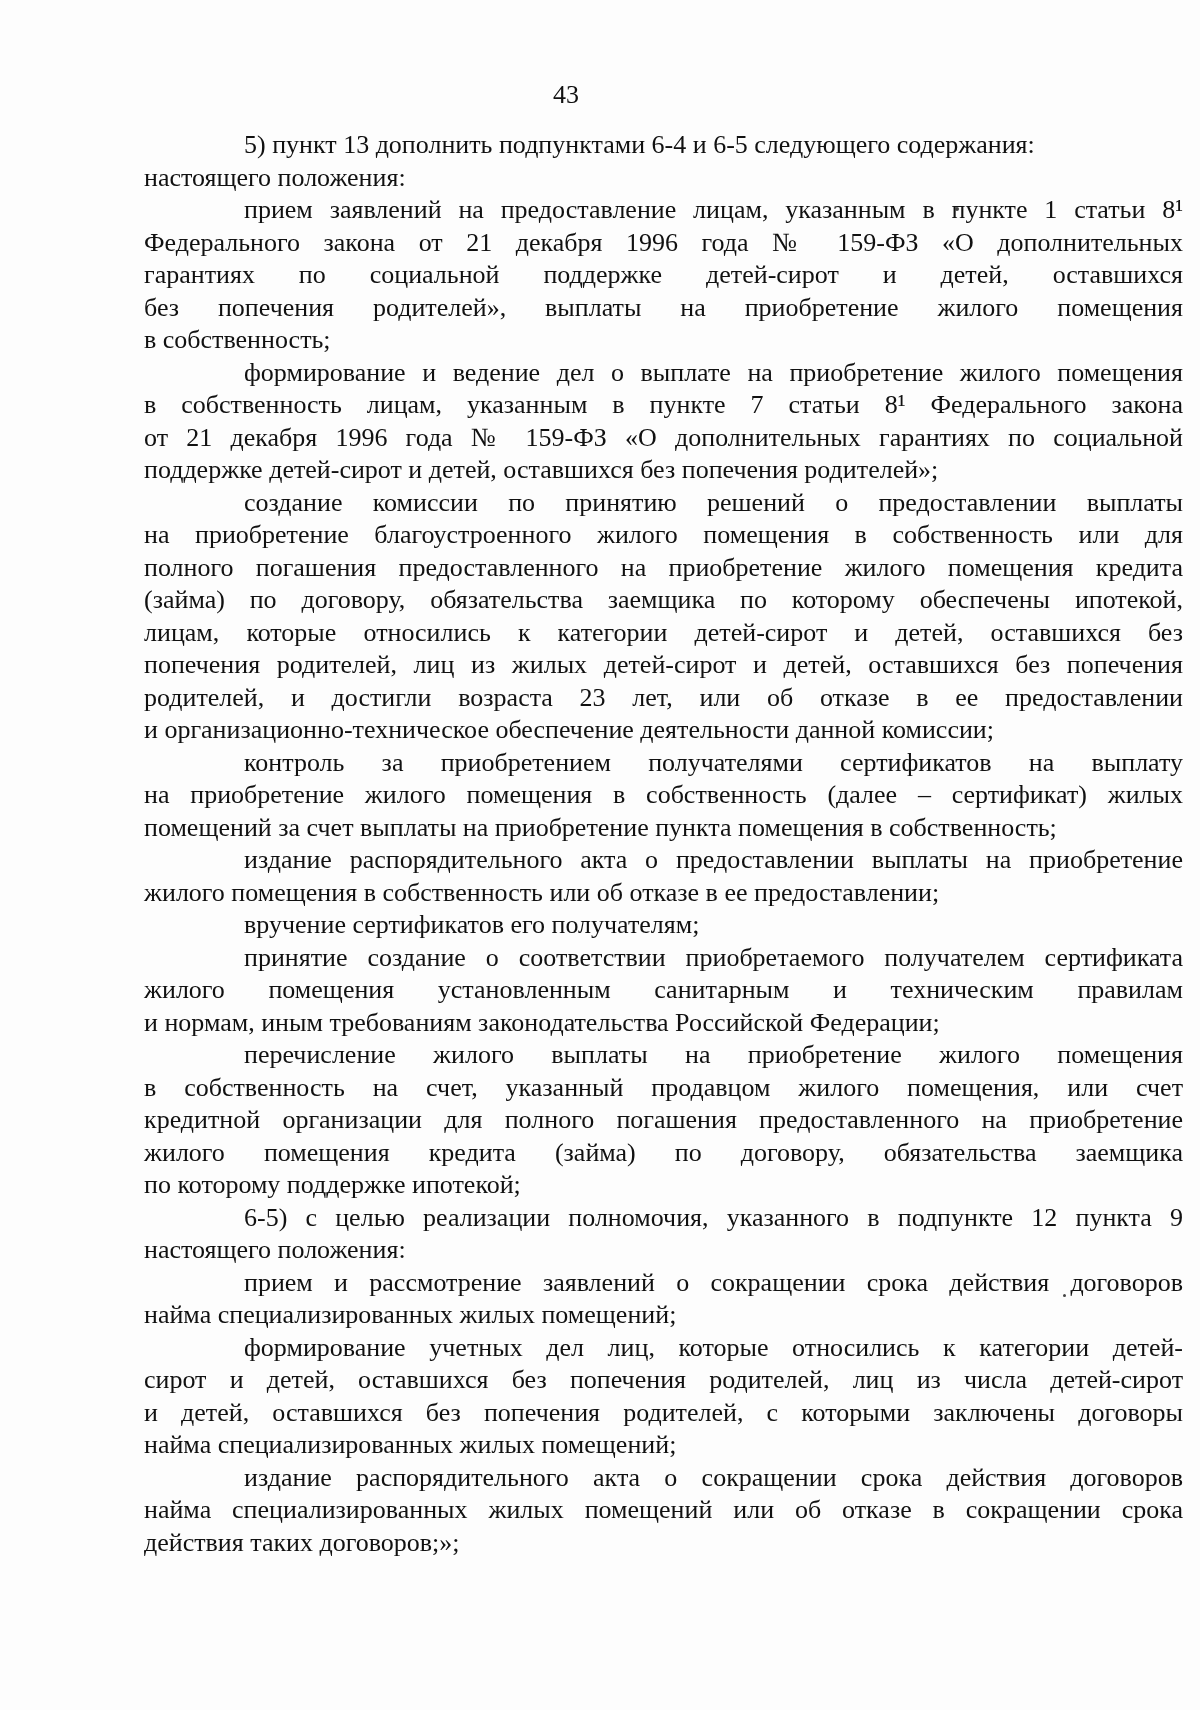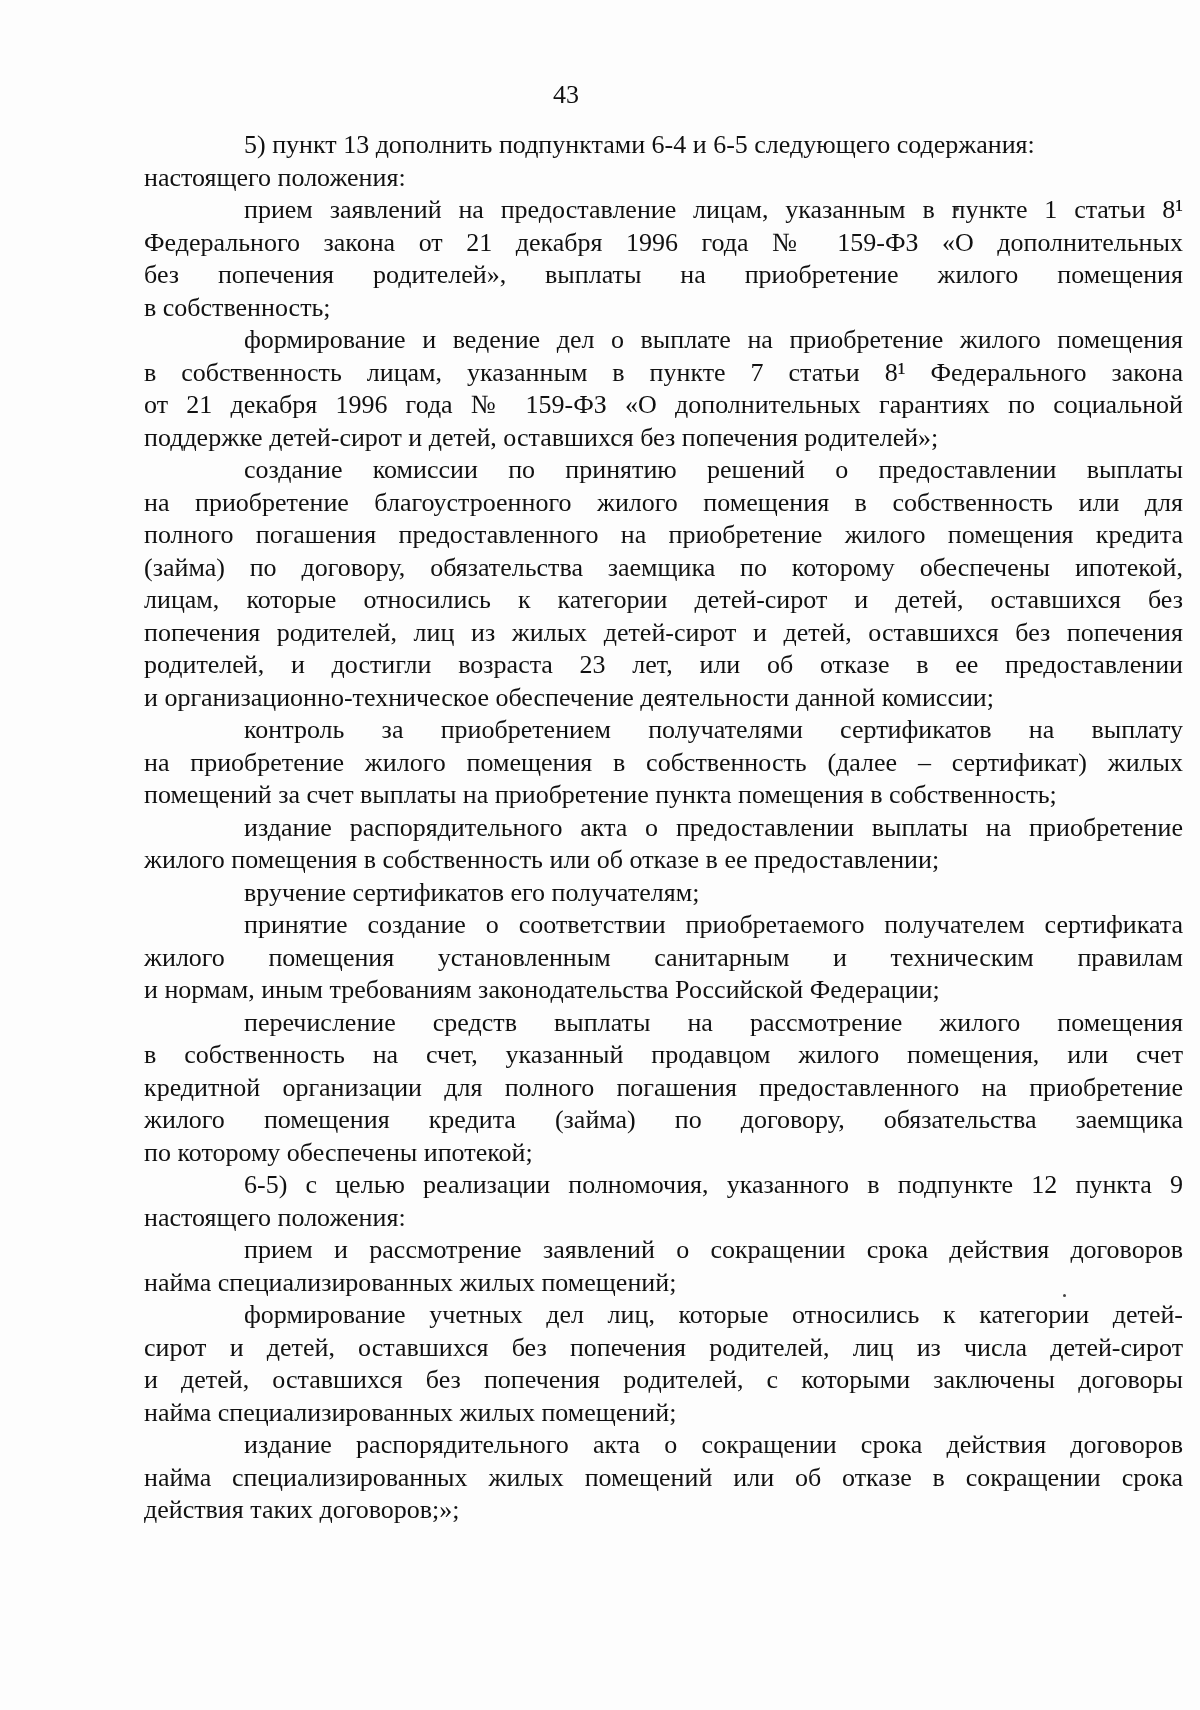--- a/index.html
+++ b/index.html
@@ -57,20 +57,21 @@
 <body>
 
 <div class="page">
   <div class="page-number">43</div>
 
   <div class="doc-body">
       <div class="tline first">5) пункт 13 дополнить подпунктами 6-4 и 6-5 следующего содержания:</div>
       <div class="tline">настоящего положения:</div>
       <div class="tline first just">прием заявлений на предоставление лицам, указанным в пункте 1 статьи 8¹</div>
       <div class="tline just">Федерального закона от 21 декабря 1996 года № 159-ФЗ «О дополнительных</div>
+      <div class="tline just">гарантиях по социальной поддержке детей-сирот и детей, оставшихся</div>
       <div class="tline just">без попечения родителей», выплаты на приобретение жилого помещения</div>
       <div class="tline">в собственность;</div>
       <div class="tline first just">формирование и ведение дел о выплате на приобретение жилого помещения</div>
       <div class="tline just">в собственность лицам, указанным в пункте 7 статьи 8¹ Федерального закона</div>
       <div class="tline just">от 21 декабря 1996 года № 159-ФЗ «О дополнительных гарантиях по социальной</div>
       <div class="tline">поддержке детей-сирот и детей, оставшихся без попечения родителей»;</div>
       <div class="tline first just">создание комиссии по принятию решений о предоставлении выплаты</div>
       <div class="tline just">на приобретение благоустроенного жилого помещения в собственность или для</div>
       <div class="tline just">полного погашения предоставленного на приобретение жилого помещения кредита</div>
       <div class="tline just">(займа) по договору, обязательства заемщика по которому обеспечены ипотекой,</div>
@@ -80,25 +81,25 @@
       <div class="tline">и организационно-техническое обеспечение деятельности данной комиссии;</div>
       <div class="tline first just">контроль за приобретением получателями сертификатов на выплату</div>
       <div class="tline just">на приобретение жилого помещения в собственность (далее – сертификат) жилых</div>
       <div class="tline">помещений за счет выплаты на приобретение пункта помещения в собственность;</div>
       <div class="tline first just">издание распорядительного акта о предоставлении выплаты на приобретение</div>
       <div class="tline">жилого помещения в собственность или об отказе в ее предоставлении;</div>
       <div class="tline first">вручение сертификатов его получателям;</div>
       <div class="tline first just">принятие создание о соответствии приобретаемого получателем сертификата</div>
       <div class="tline just">жилого помещения установленным санитарным и техническим правилам</div>
       <div class="tline">и нормам, иным требованиям законодательства Российской Федерации;</div>
-      <div class="tline first just">перечисление средств выплаты на рассмотрение жилого помещения</div>
+      <div class="tline first just">перечисление жилого выплаты на приобретение жилого помещения</div>
       <div class="tline just">в собственность на счет, указанный продавцом жилого помещения, или счет</div>
       <div class="tline just">кредитной организации для полного погашения предоставленного на приобретение</div>
       <div class="tline just">жилого помещения кредита (займа) по договору, обязательства заемщика</div>
-      <div class="tline">по которому обеспечены ипотекой;</div>
+      <div class="tline">по которому поддержке ипотекой;</div>
       <div class="tline first just">6-5) с целью реализации полномочия, указанного в подпункте 12 пункта 9</div>
       <div class="tline">настоящего положения:</div>
       <div class="tline first just">прием и рассмотрение заявлений о сокращении срока действия договоров</div>
       <div class="tline">найма специализированных жилых помещений;</div>
       <div class="tline first just">формирование учетных дел лиц, которые относились к категории детей-</div>
       <div class="tline just">сирот и детей, оставшихся без попечения родителей, лиц из числа детей-сирот</div>
       <div class="tline just">и детей, оставшихся без попечения родителей, с которыми заключены договоры</div>
       <div class="tline">найма специализированных жилых помещений;</div>
       <div class="tline first just">издание распорядительного акта о сокращении срока действия договоров</div>
       <div class="tline just">найма специализированных жилых помещений или об отказе в сокращении срока</div>

